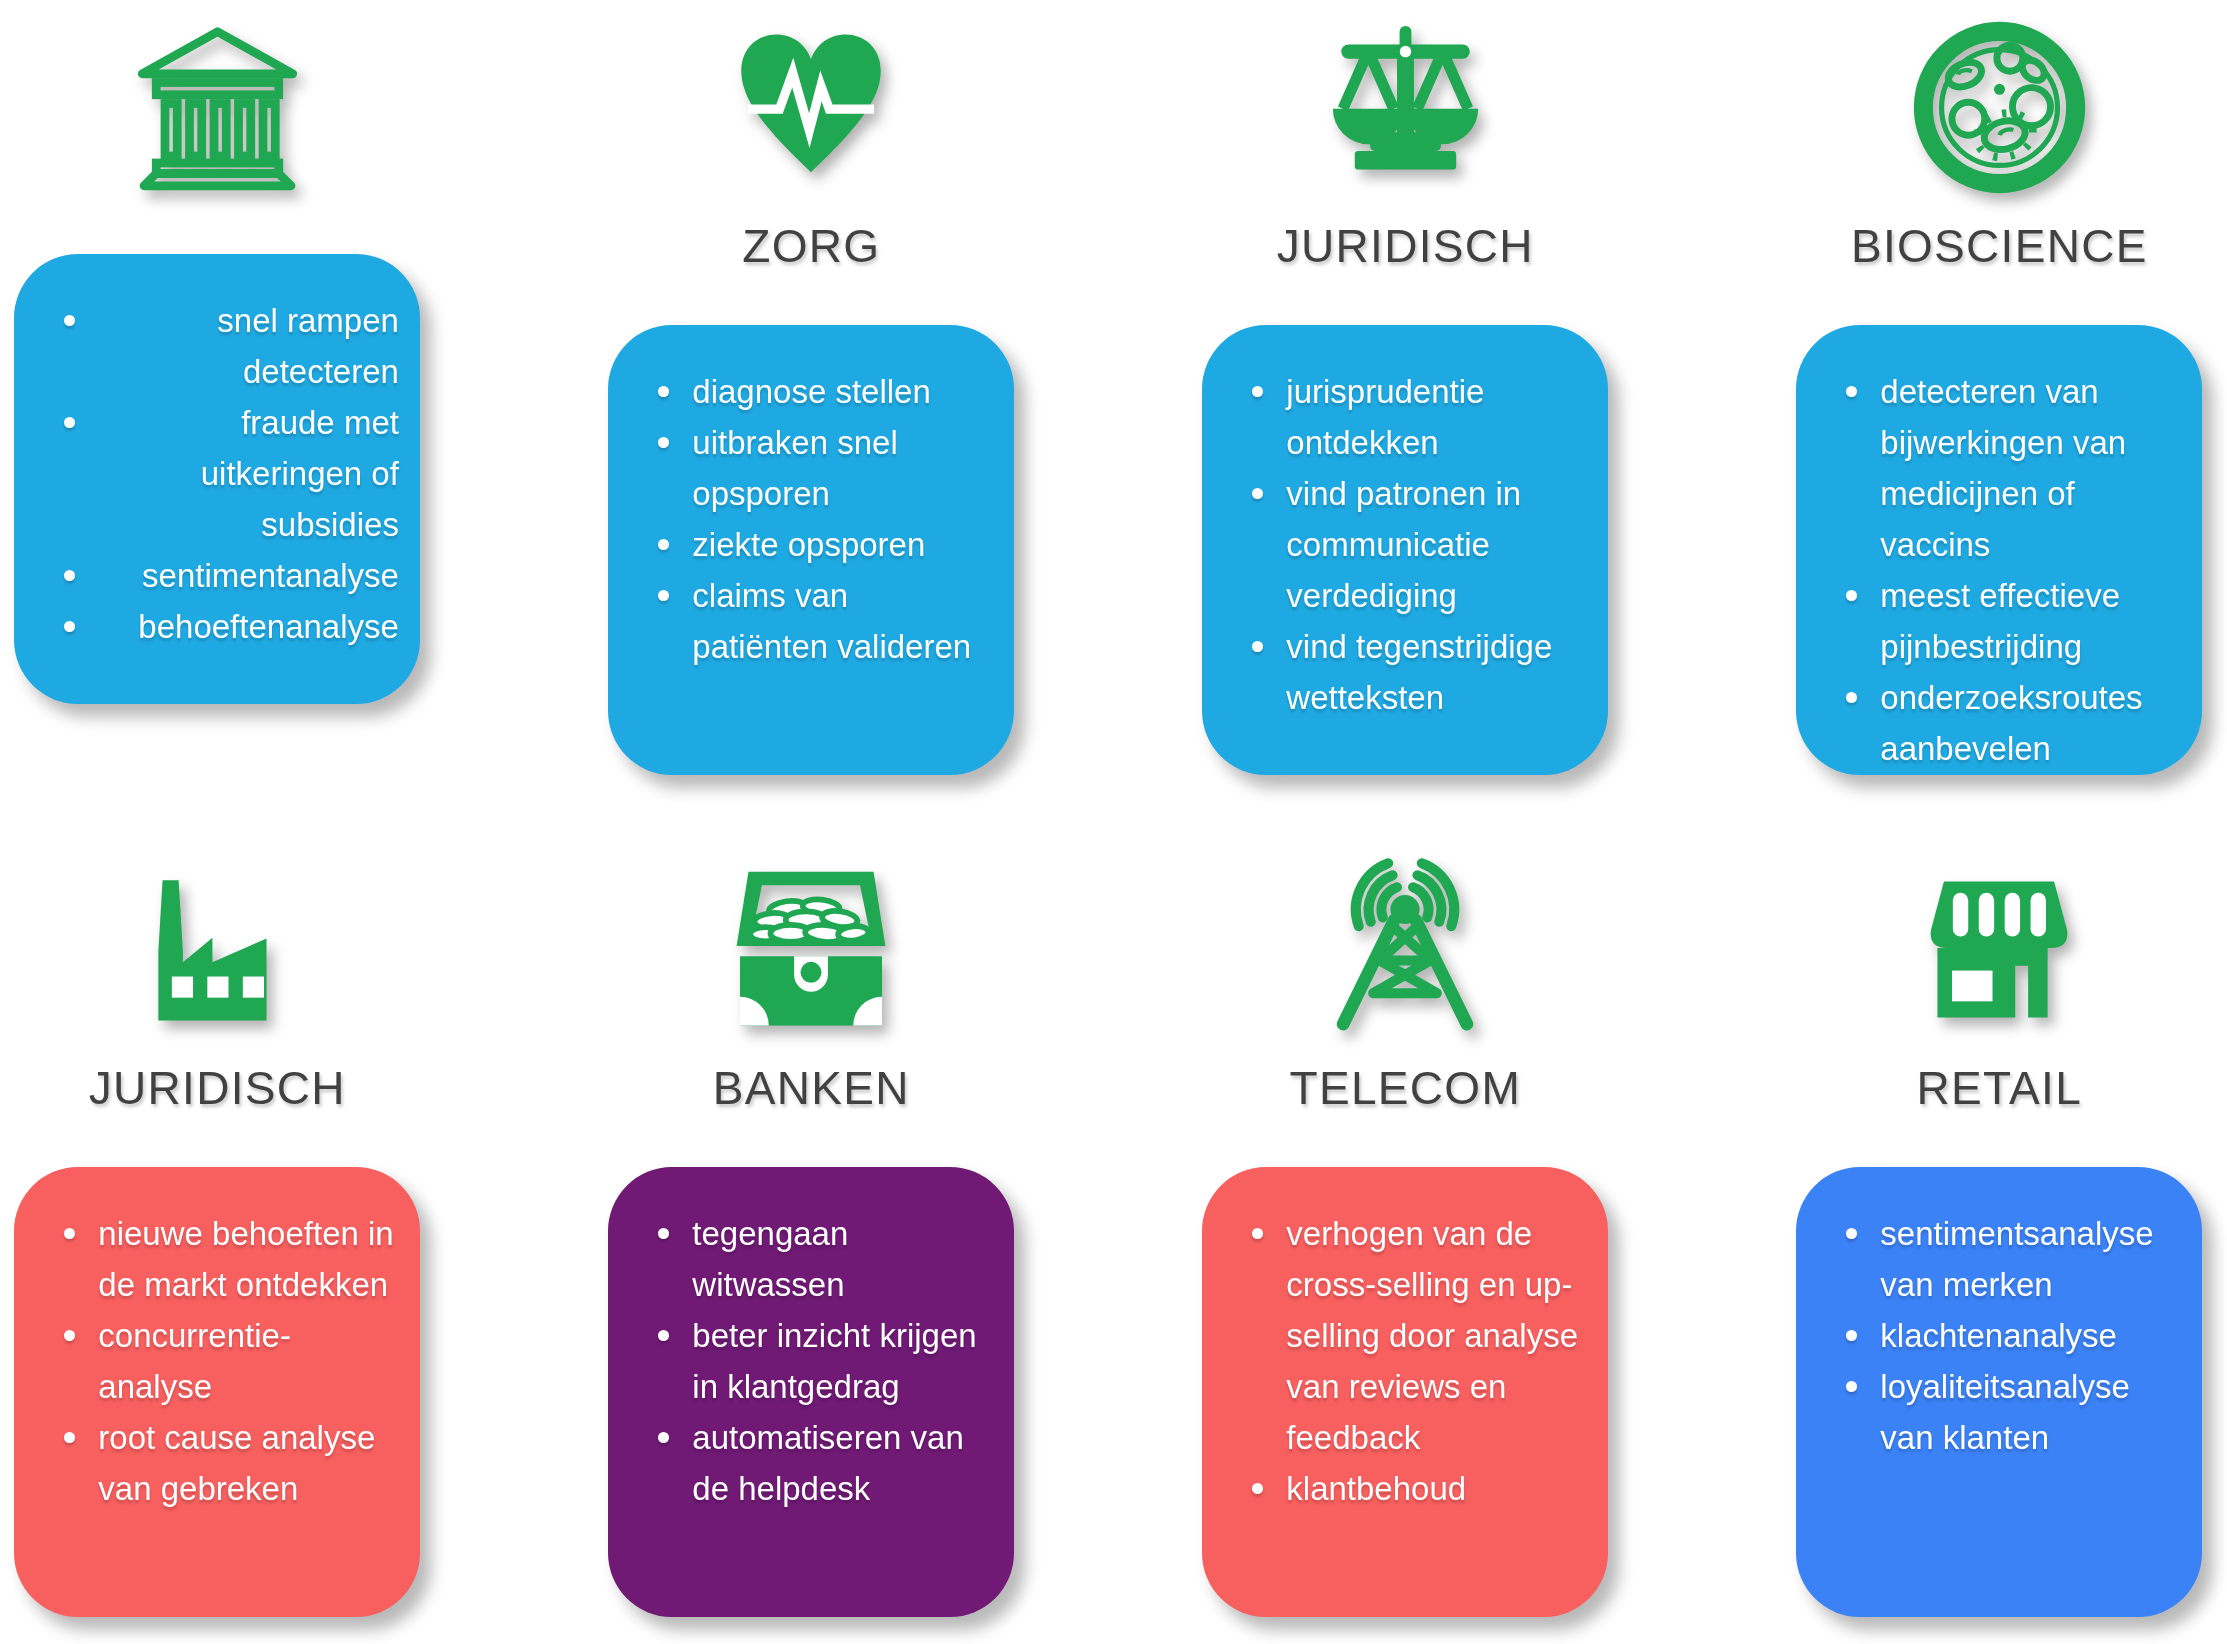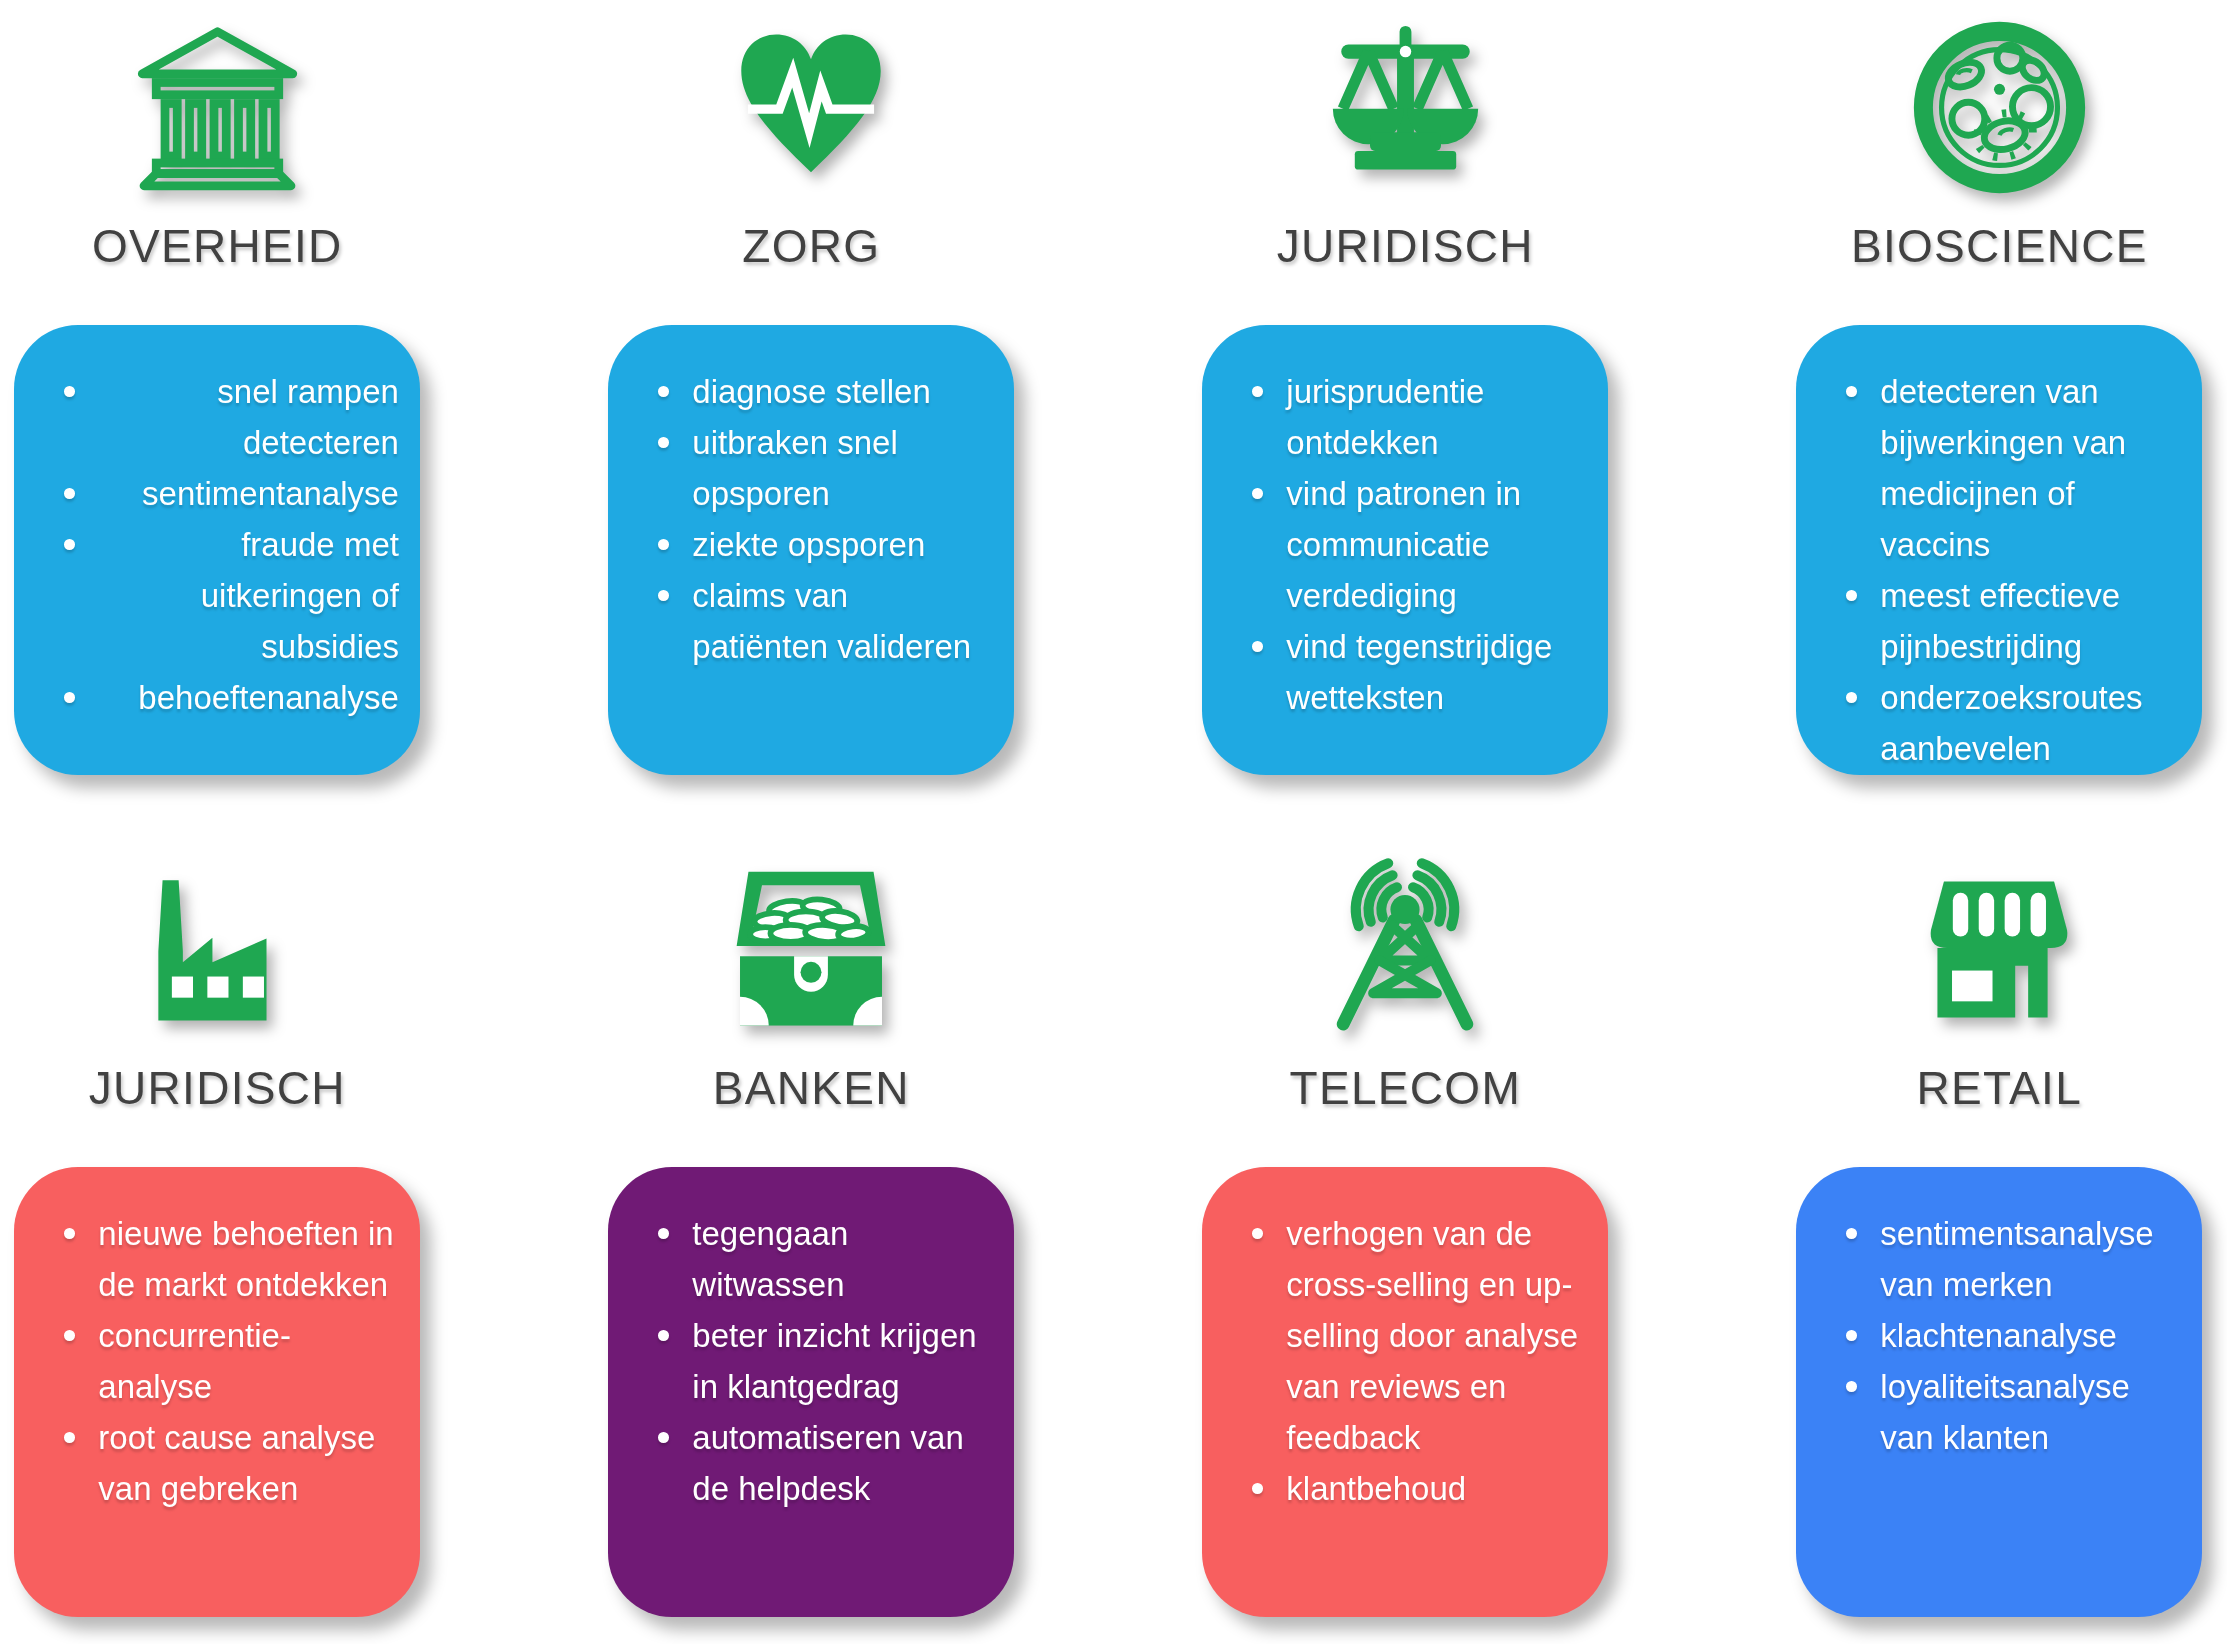--- a/index.html
+++ b/index.html
@@ -81,26 +81,25 @@
             <rect x="20" y="48" width="7" height="30"></rect>
             <rect x="34" y="48" width="7" height="30"></rect>
             <rect x="48" y="48" width="7" height="30"></rect>
             <rect x="62" y="48" width="7" height="30"></rect>
             <rect x="76" y="48" width="7" height="30"></rect>
             <rect x="15" y="82" width="70" height="6"></rect>
             <path d="M15 88 L8 95 L92 95 L85 88 Z" stroke-linejoin="round"></path>
           </g>
         </svg>
       </div>
-      <div class="sector-title">OVERHEID</div>
       <div class="card" style="background-color: rgb(31, 169, 226); text-align: right;">
         <ul>
             <li>snel rampen detecteren</li>
+            <li>fraude met uitkeringen of subsidies</li>
             <li>sentimentanalyse</li>
-            <li>fraude met uitkeringen of subsidies</li>
             <li>behoeftenanalyse</li>
           </ul>
       </div>
     </div>
 
     <div class="cell">
       <div class="icon-box">
         <svg viewBox="0 0 100 100" width="166" height="171" aria-hidden="true">
           <path d="M50 89 C24 64 8 46 8 28 C8 14 18 6 29 6 C39 6 47 12 50 21 C53 12 61 6 71 6 C82 6 92 14 92 28 C92 46 76 64 50 89 Z" fill="var(--icon-green)"></path>
           <polyline points="12,51 31,51 39,29 49,64 56,37 61,51 88,51" fill="none" stroke="#fff" stroke-width="5.5"></polyline>

